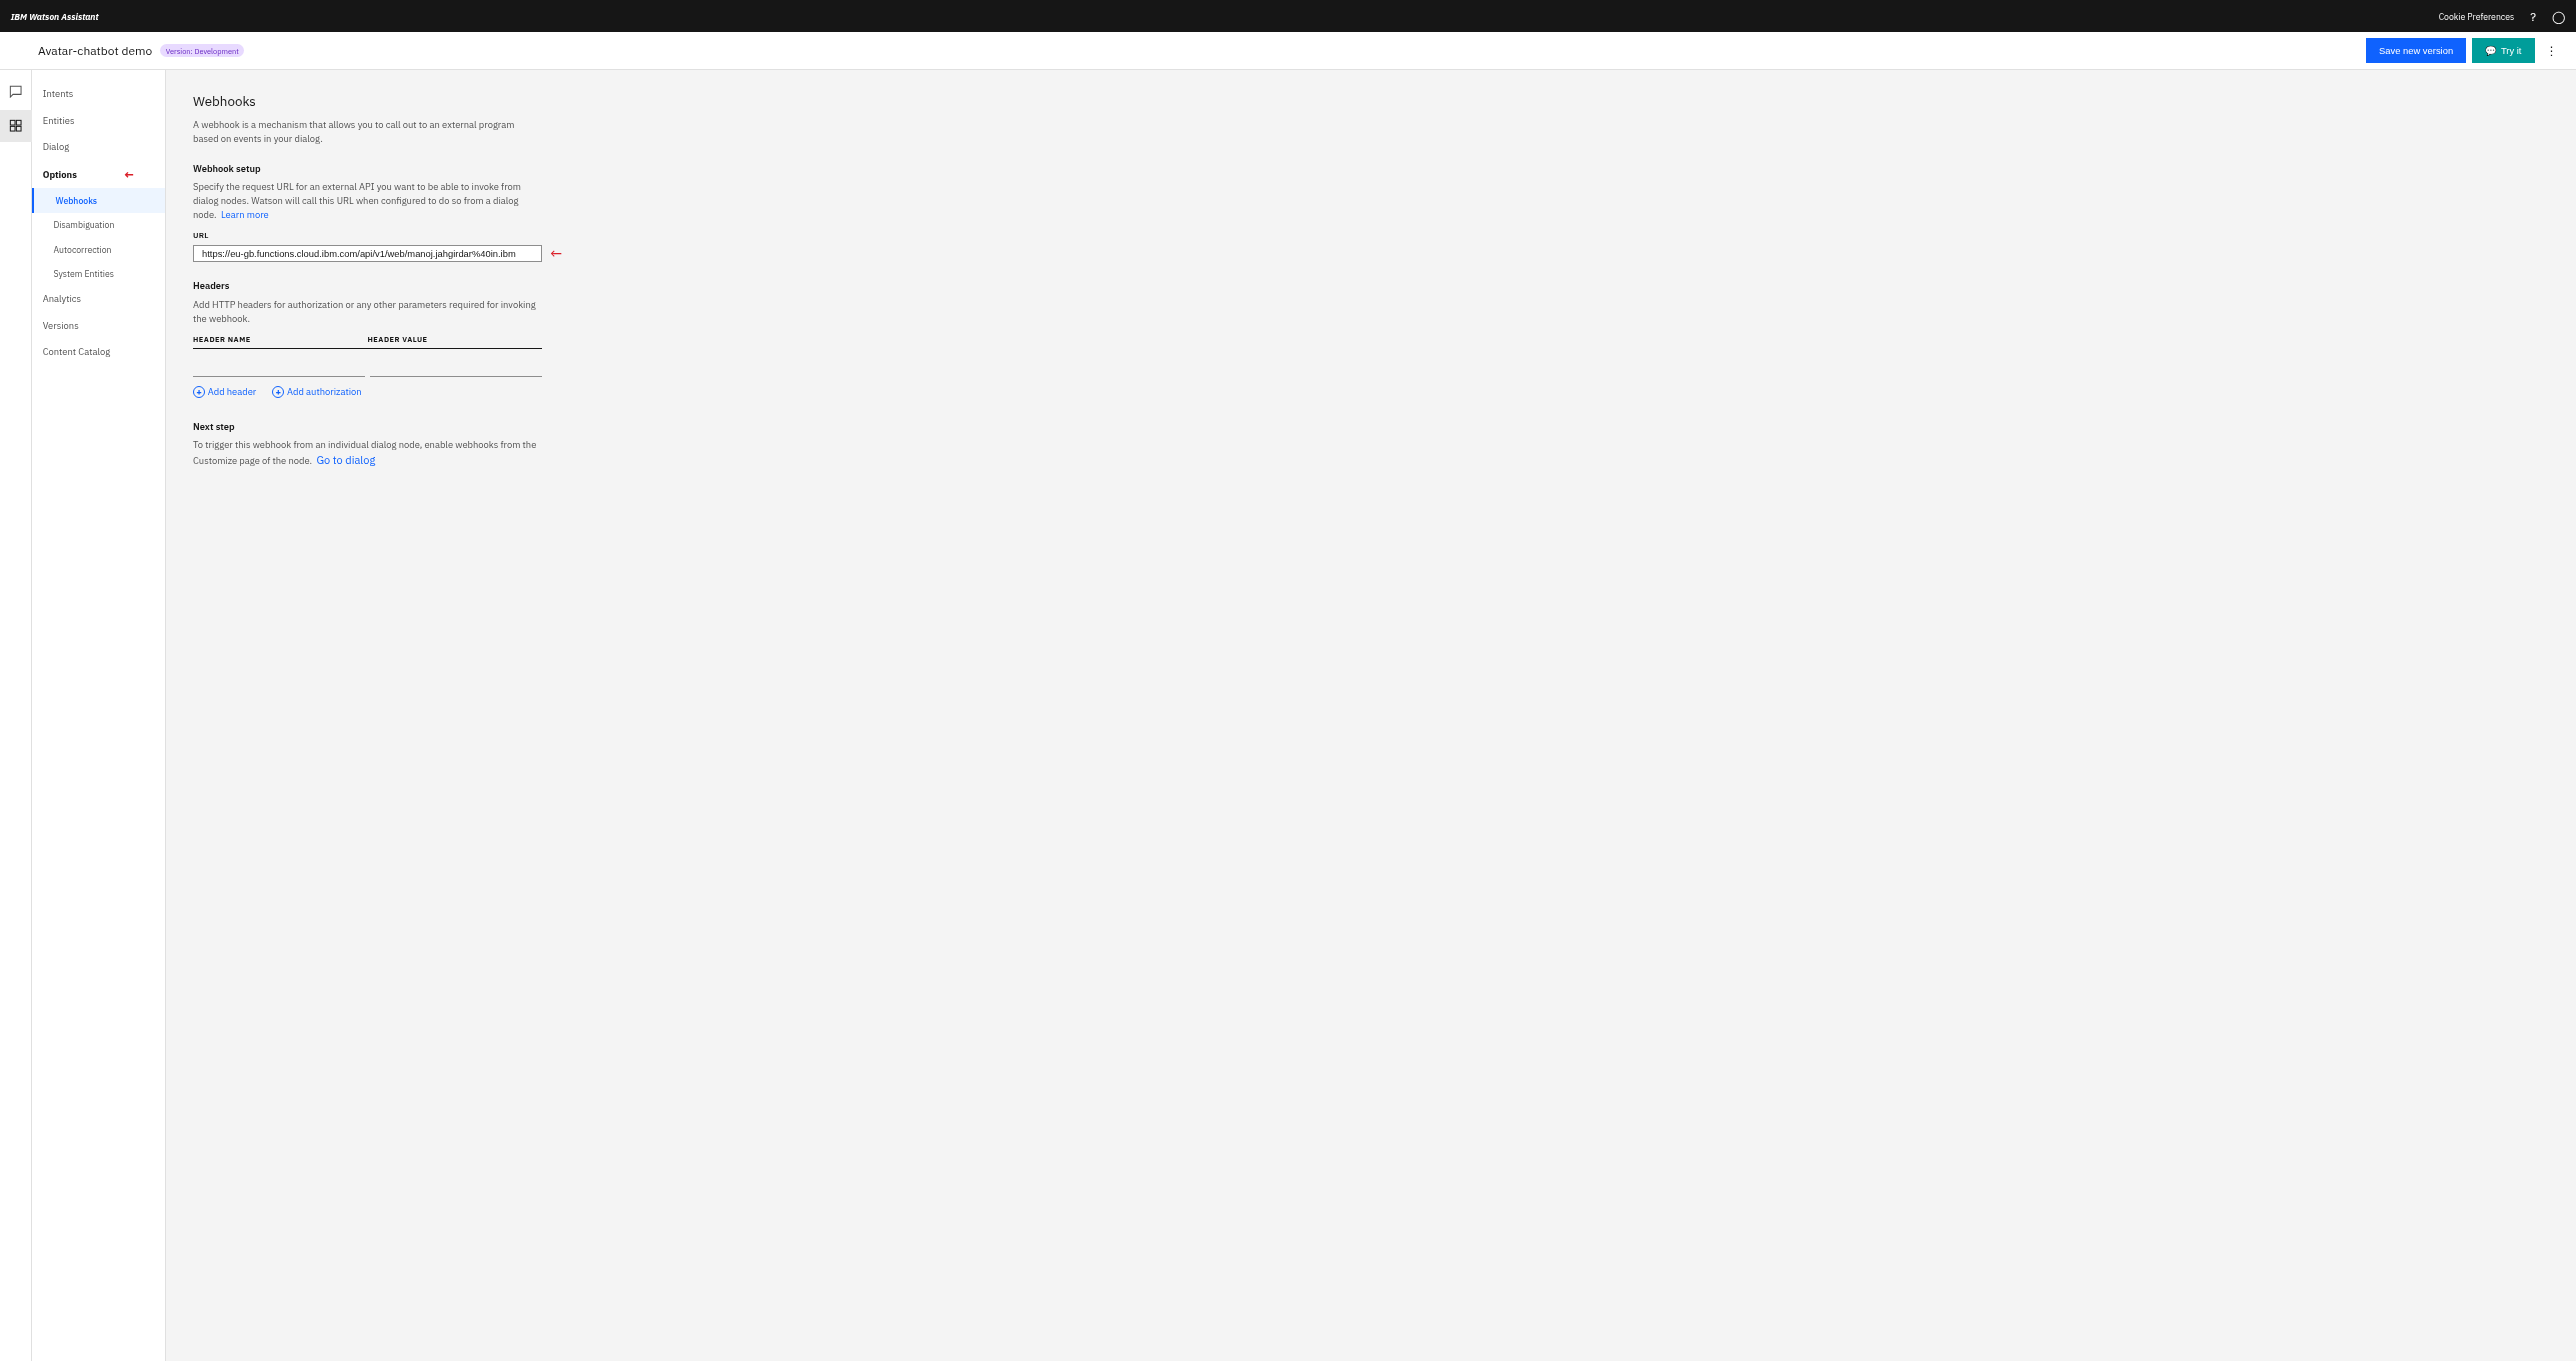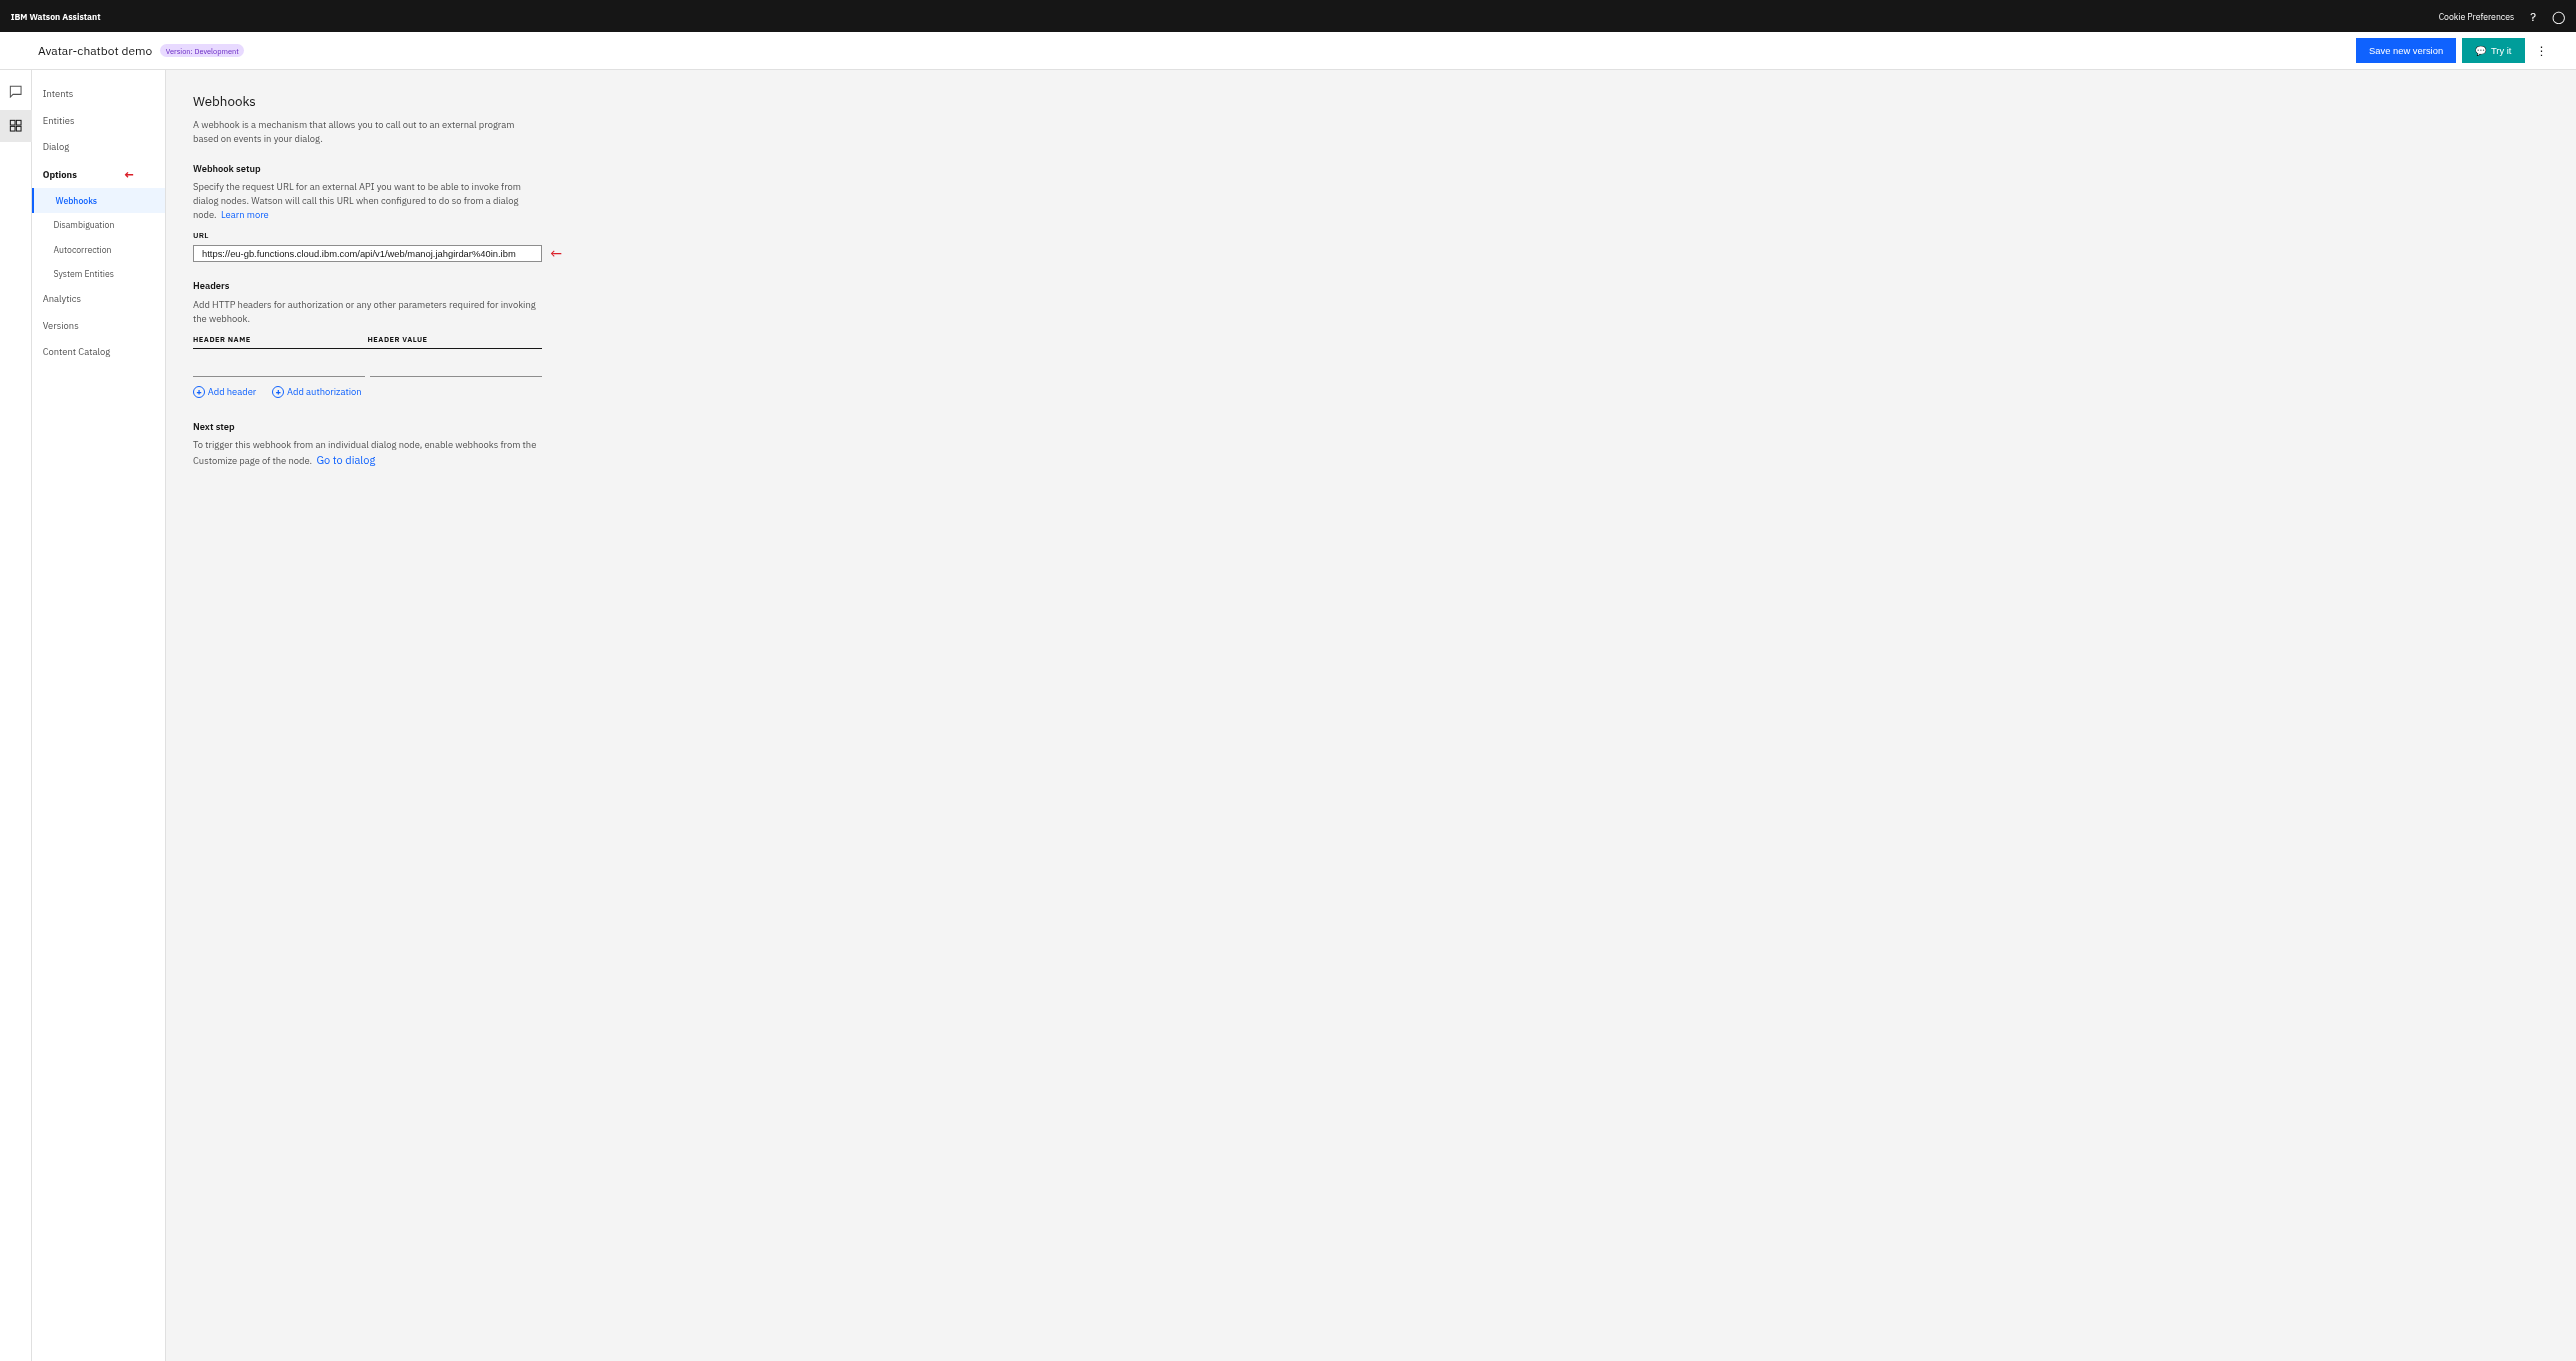--- a/index.html
+++ b/index.html
@@ -4,31 +4,31 @@
   <style>
     * { box-sizing: border-box; margin: 0; padding: 0; }
     body { font-family: 'IBM Plex Sans', Arial, sans-serif; font-size: 9.4px; background: #f4f4f4; color: #161616; height: 100vh; overflow: hidden; }
 
     
     .topbar {
       display: flex; align-items: center; justify-content: space-between;
       background: #161616; color: #fff; height: 32px; padding: 0 10.7px;
       position: fixed; top: 0; left: 0; right: 0; z-index: 100;
     }
-    .topbar-left { display: flex; align-items: center; gap: 5.4px; }
+    .topbar-left { display: flex; align-items: center; gap: 5.4px; font-style: italic; }
     .topbar-logo { font-size: 8.7px; font-weight: 400; color: #fff; }
     .topbar-logo span { font-weight: 700; }
     .topbar-right { display: flex; align-items: center; gap: 16px; }
     .topbar-link { color: #fff; font-size: 8.7px; cursor: pointer; text-decoration: none; }
     .topbar-icon { color: #fff; font-size: 12px; cursor: pointer; }
 
     
     .subheader {
       display: flex; align-items: center; justify-content: space-between;
-      background: #fff; height: 38px; padding: 0 23px 0 38px;
+      background: #fff; height: 38px; padding: 0 13px 0 38px;
       position: fixed; top: 32px; left: 0; right: 0; z-index: 99;
       border-bottom: 0.7px solid #e0e0e0;
     }
     .subheader-left { display: flex; align-items: center; gap: 8px; }
     .subheader-title { font-size: 12px; font-weight: 400; color: #161616; }
     .version-badge {
       background: #e8daff; color: #6929c4; font-size: 7.4px;
       padding: 1.3px 5.4px; border-radius: 8px; font-weight: 400;
     }
     .subheader-right { display: flex; align-items: center; gap: 5.4px; }

